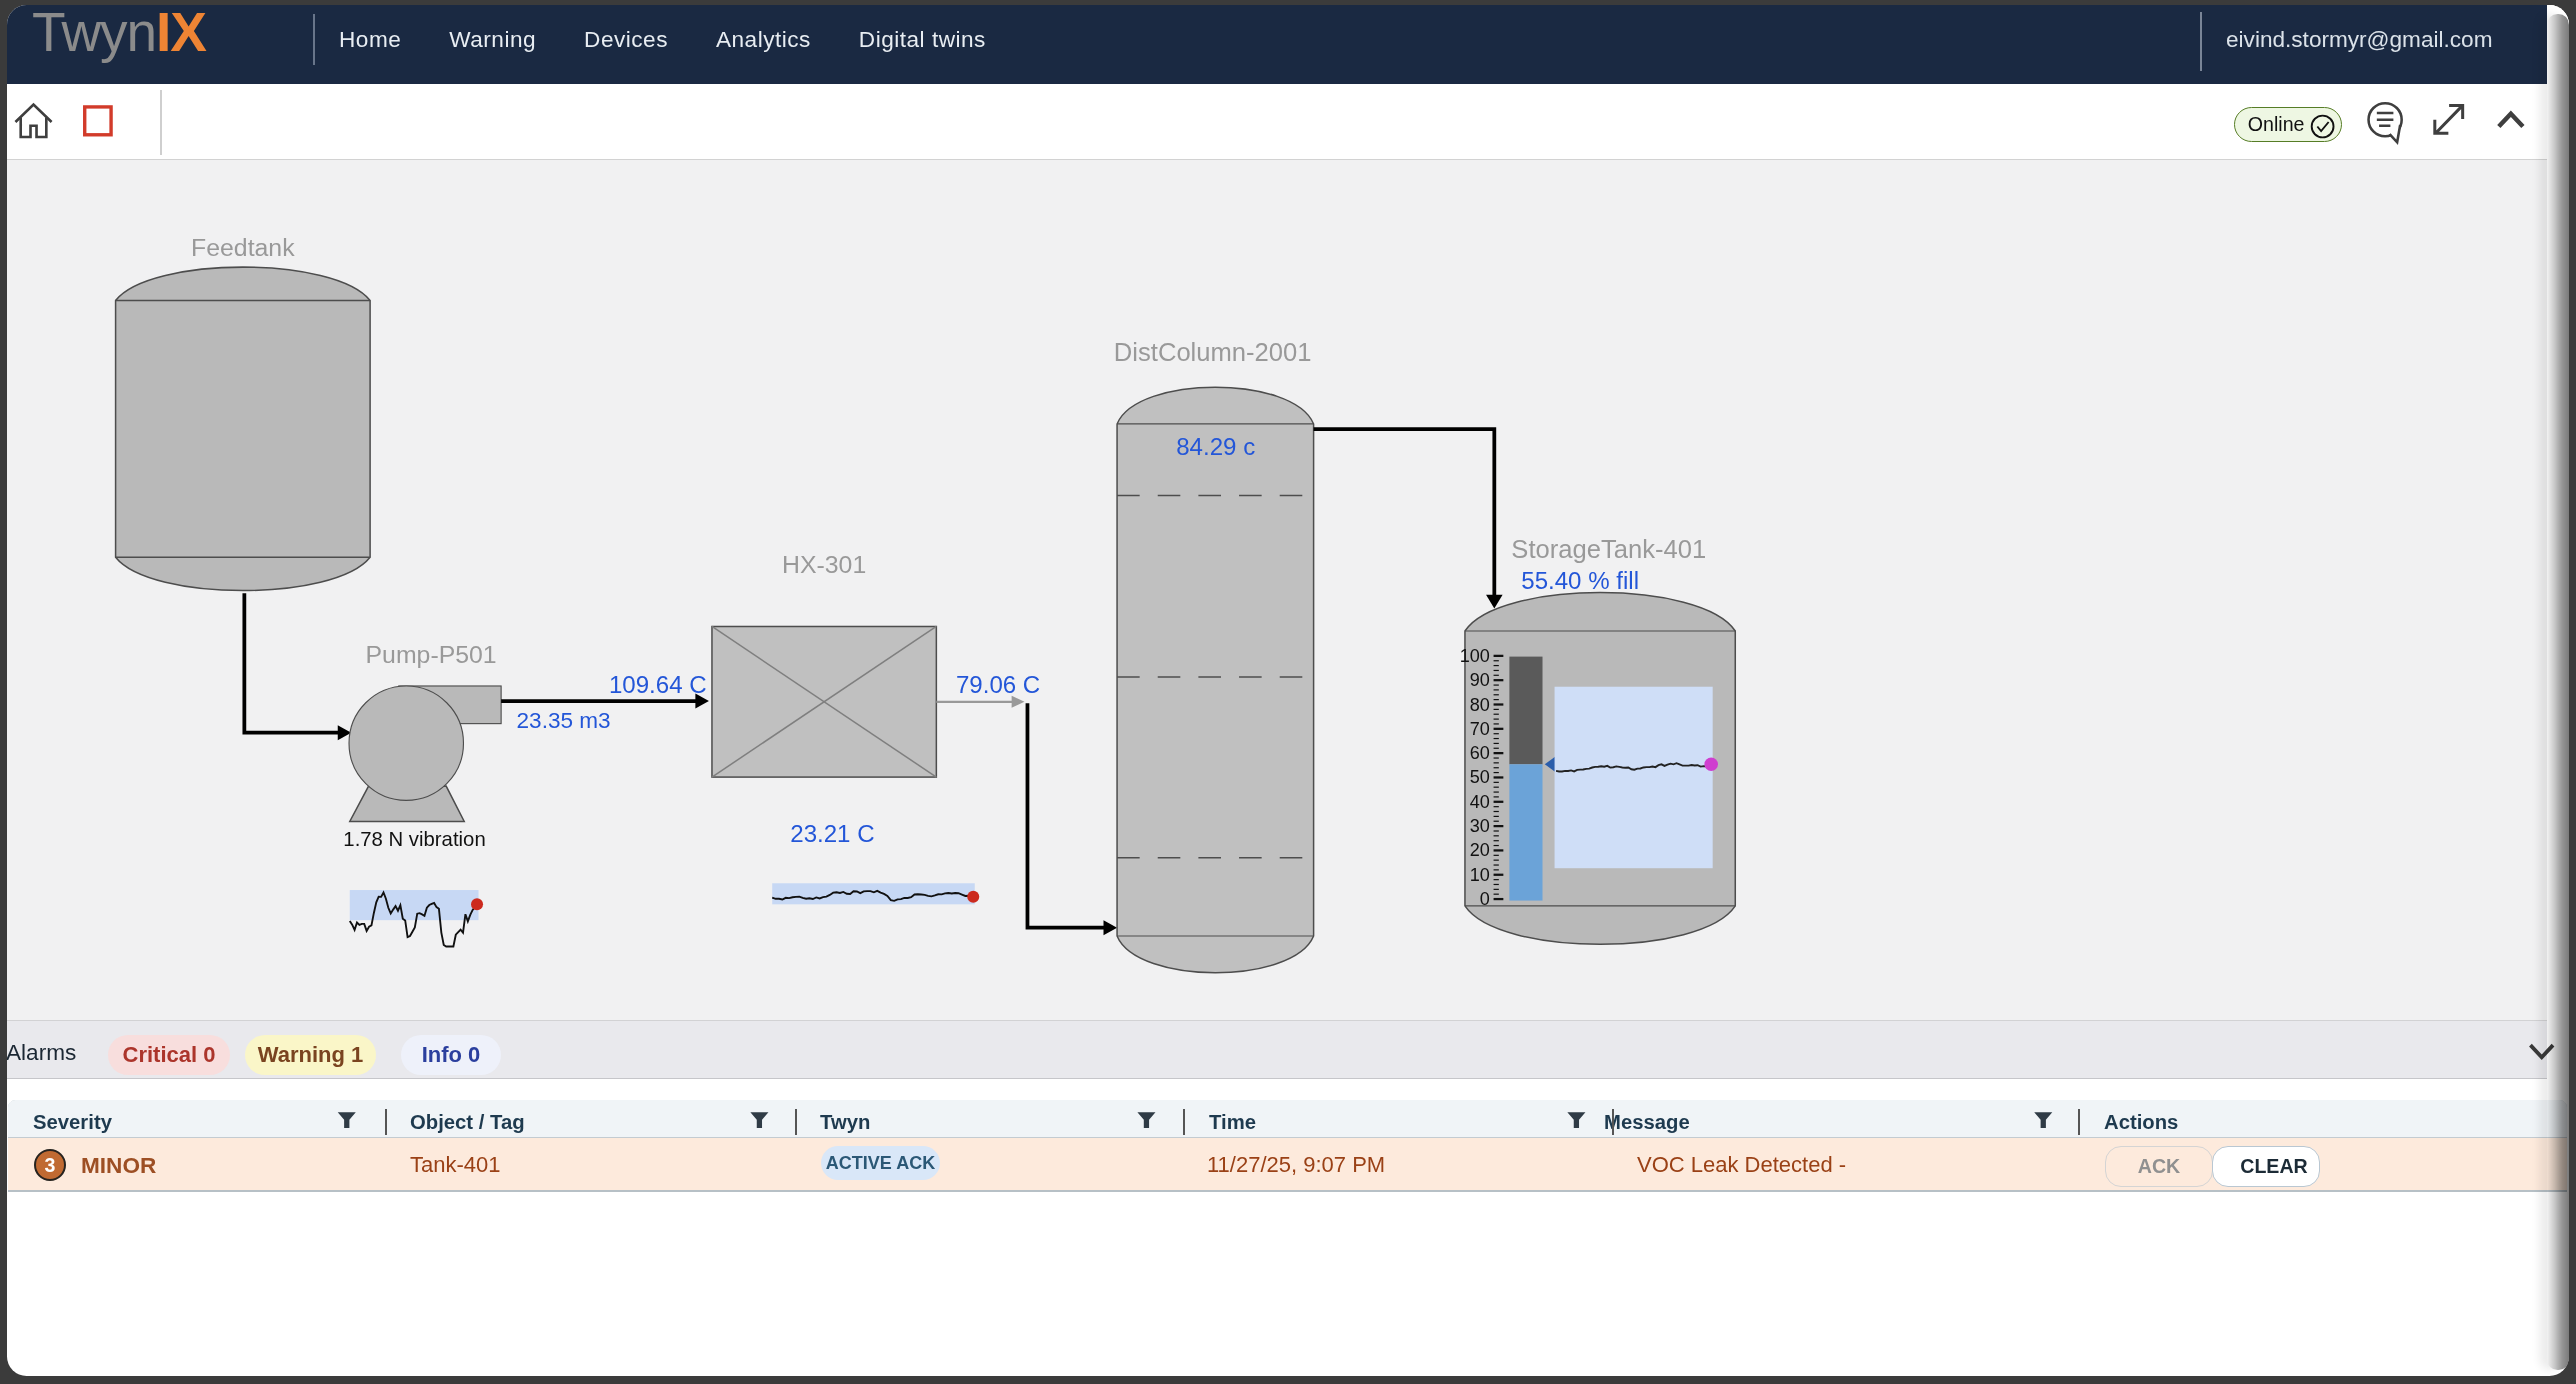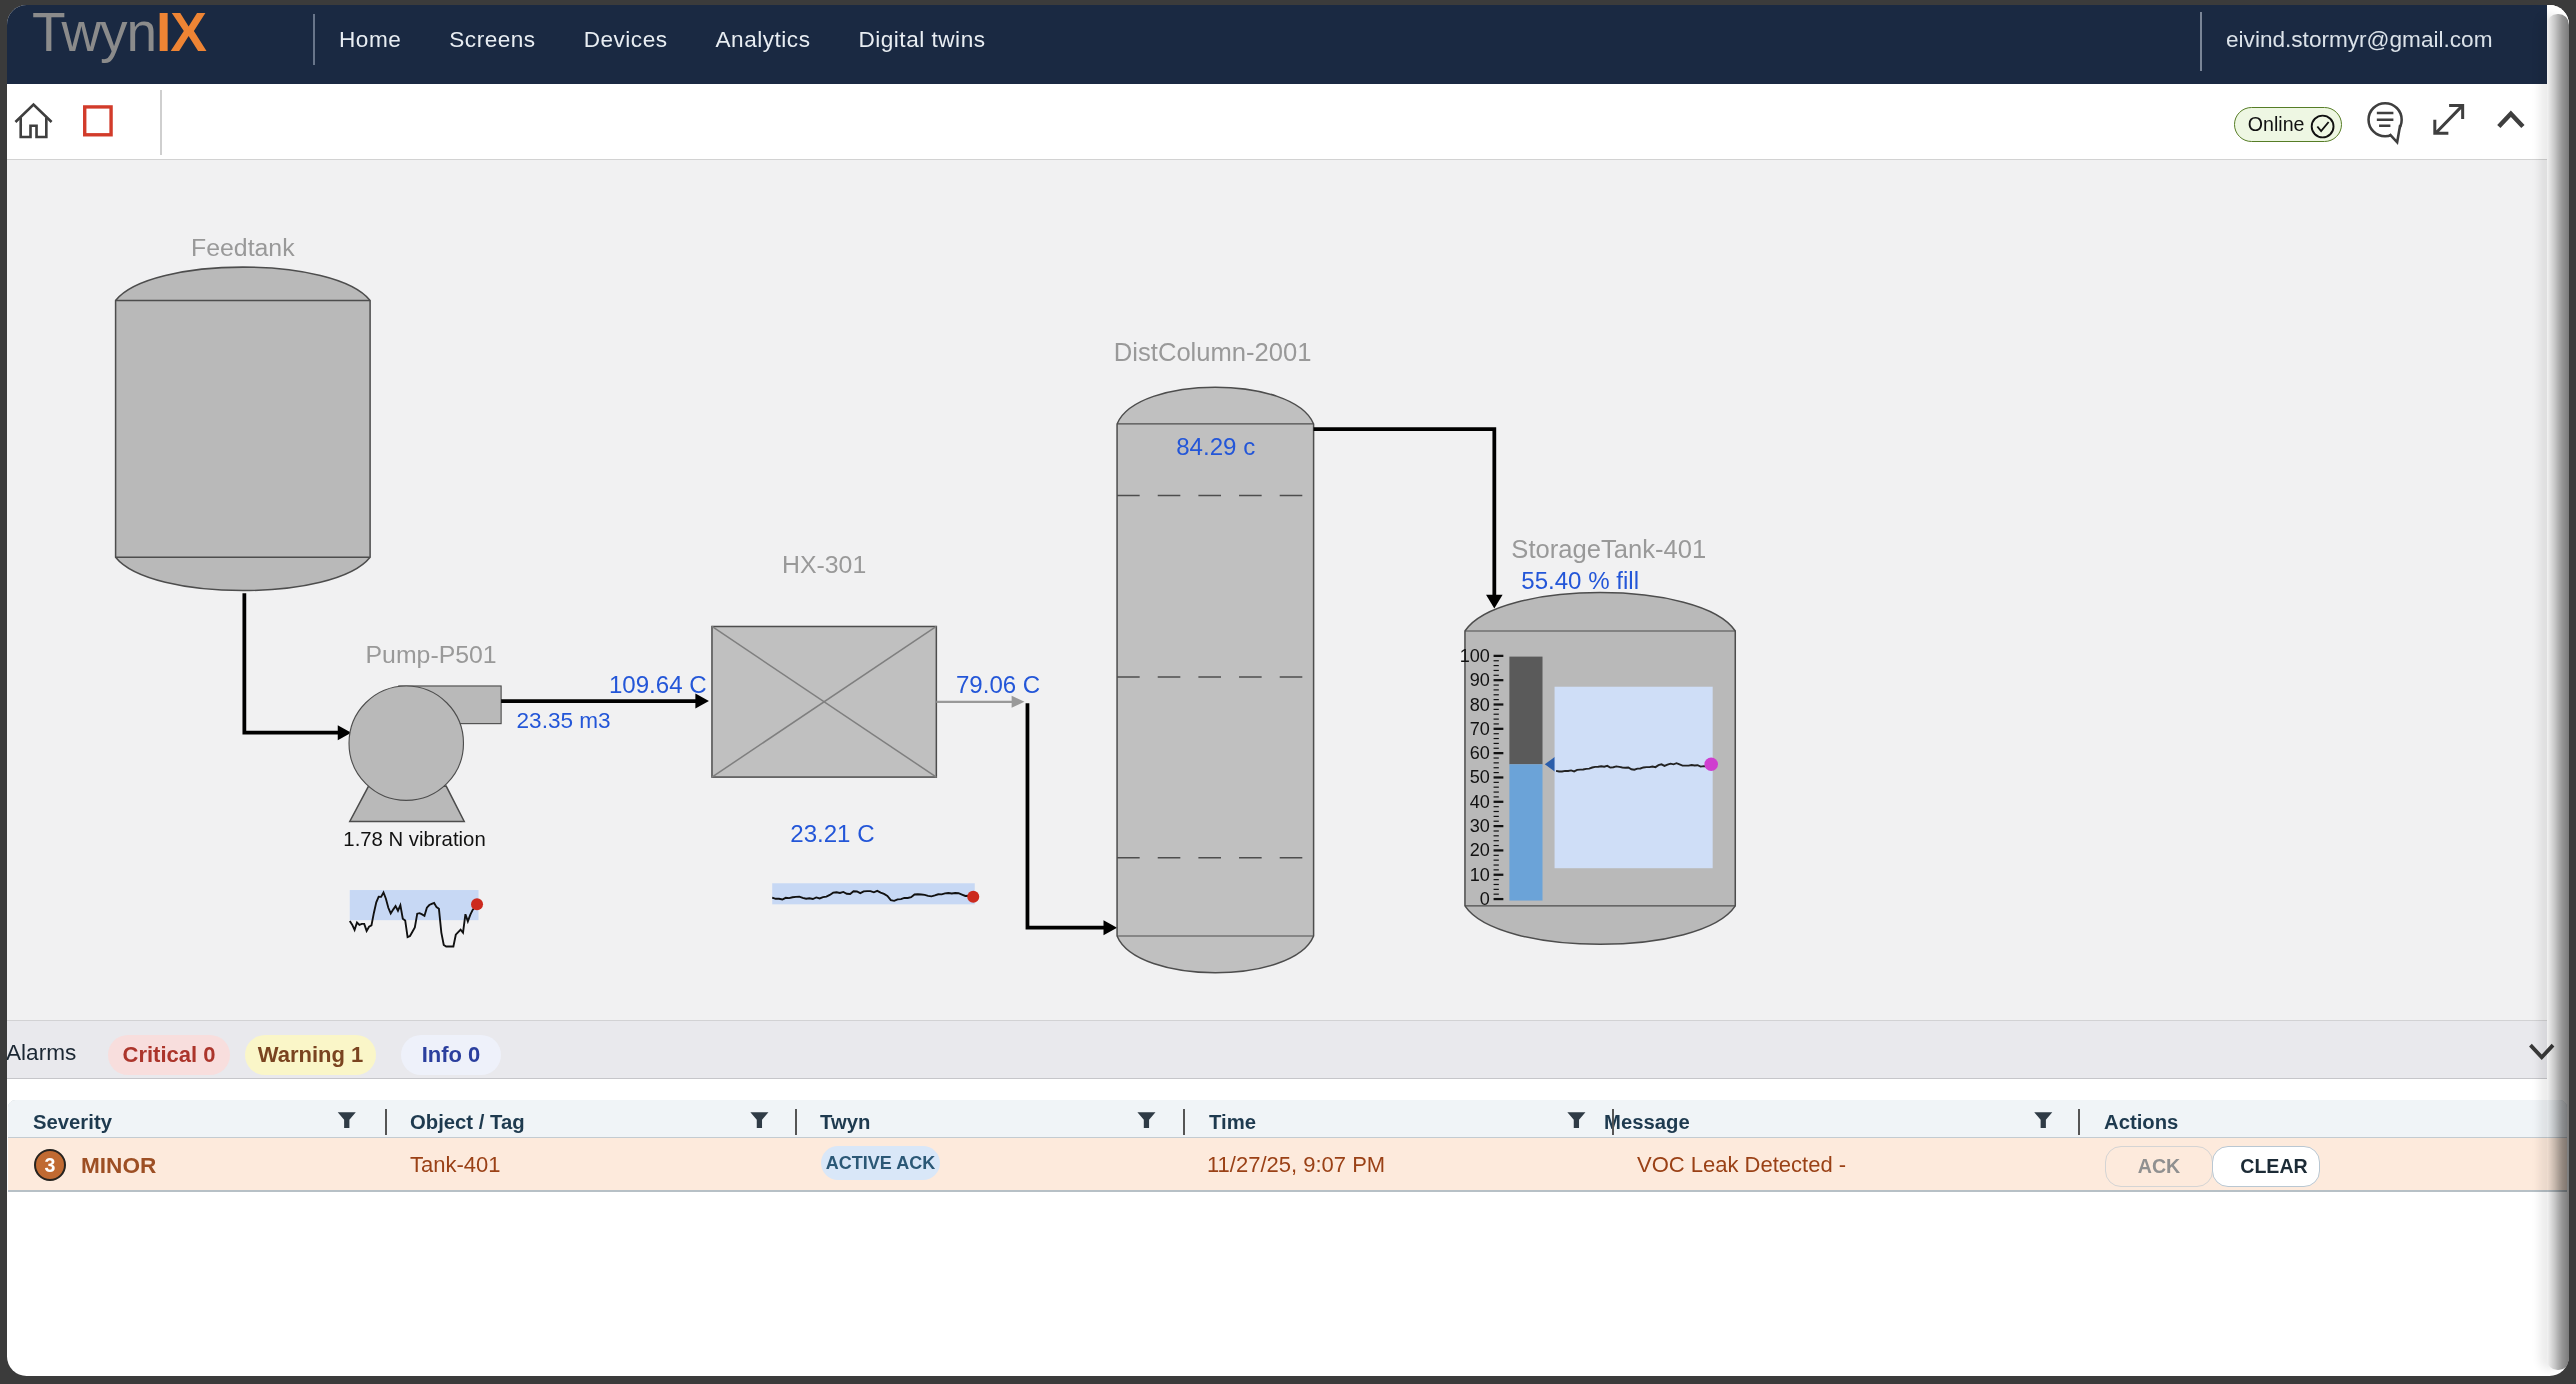--- a/index.html
+++ b/index.html
@@ -49,21 +49,21 @@
 </style>
 </head>
 <body>
 <div class="page">
     <div class="inner">
   <div class="topbar"></div>
   <div class="logo">Twyn<b>IX</b></div>
   <div class="navdiv"></div>
   <div class="nav">
         <span>Home</span>
-        <span>Screens</span>
+        <span>Warning</span>
         <span>Devices</span>
         <span>Analytics</span>
         <span>Digital twins</span>
       </div>
   <div class="emaildiv"></div>
   <div class="email">eivind.stormyr@gmail.com</div>
   <div class="toolbar"></div>
   <div class="tooldiv"></div>
   <div class="online">
         <span>Online</span>

